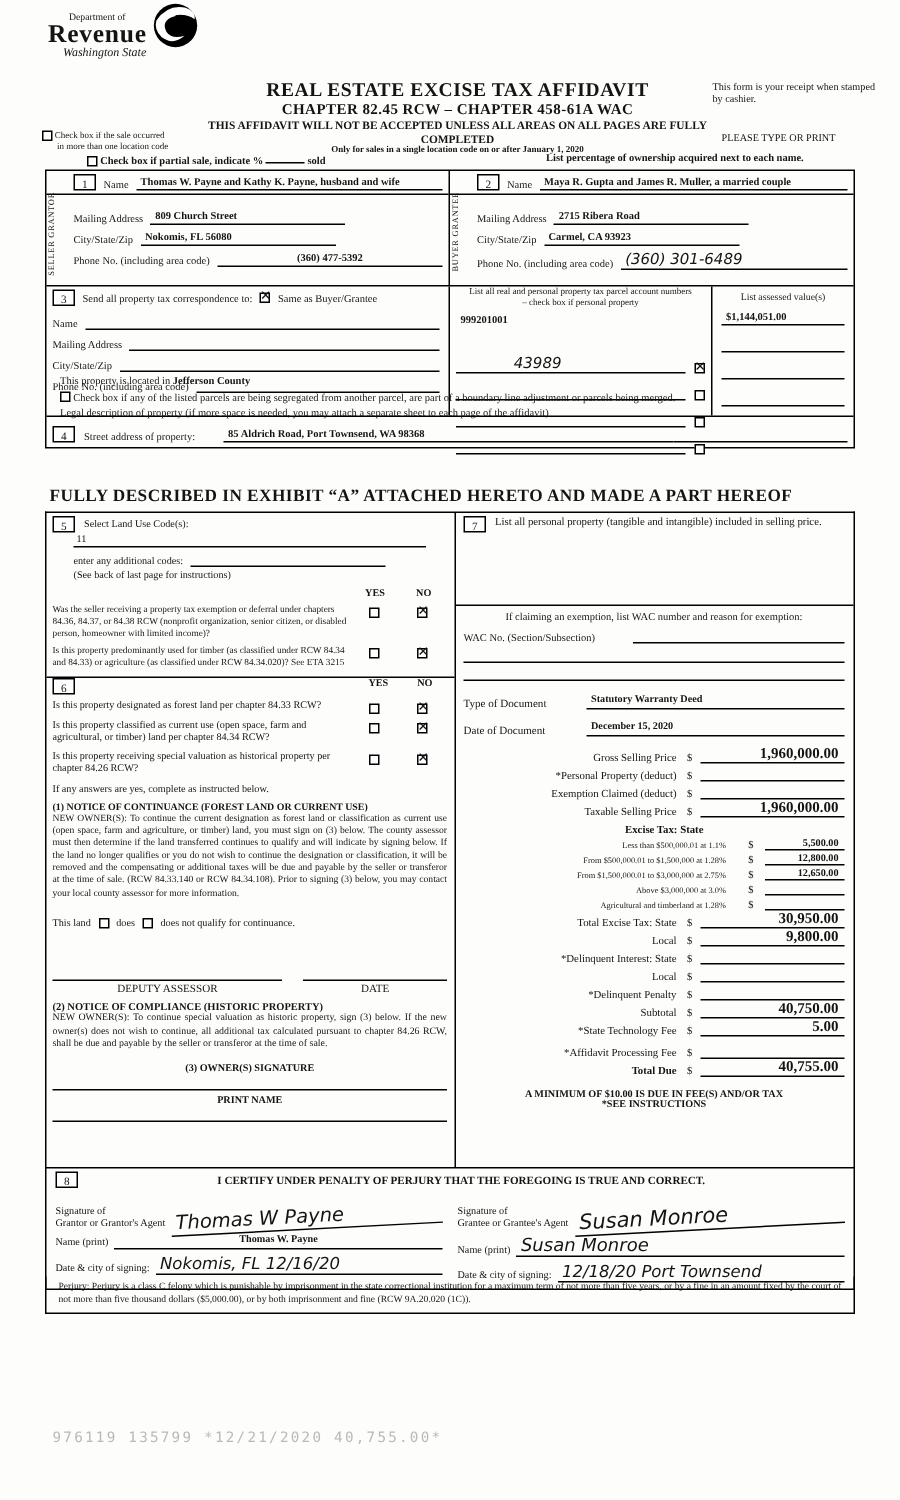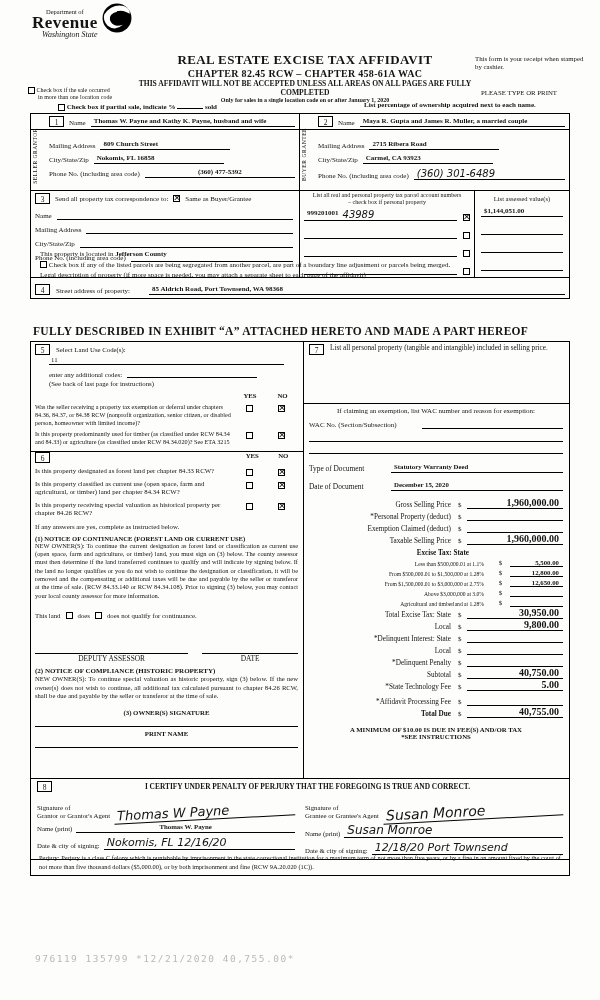--- a/index.html
+++ b/index.html
@@ -155,21 +155,21 @@
           <span class="numbox" style="margin-right:5px;">1</span>
           <span class="plab">Name</span>
           <span class="fill val">Thomas W. Payne and Kathy K. Payne, husband and wife</span>
         </div>
         <div class="prow" style="margin-top:10px;">
           <span class="plab">Mailing Address</span>
           <span class="fill val" style="flex:0 0 130px;">809 Church Street</span>
         </div>
         <div class="prow">
           <span class="plab">City/State/Zip</span>
-          <span class="fill val" style="flex:0 0 130px;">Nokomis, FL 16858</span>
+          <span class="fill val" style="flex:0 0 130px;">Nokomis, FL 56080</span>
         </div>
         <div class="prow">
           <span class="plab">Phone No. (including area code)</span>
           <span class="fill val ctr">(360) 477-5392</span>
         </div>
       </div>
 
       <div class="cellR party">
         <div class="vlabel"><span>BUYER</span> <span>GRANTEE</span></div>
         <div class="namerow">
@@ -220,21 +220,21 @@
 
       <div class="cellR sec3R">
         <div class="parcol">
           <div class="colhead">
             <span>List all real and personal property tax parcel account numbers</span><br>
             <span>– check box if personal property</span>
           </div>
           <div class="parrow">
             <span class="fill" style="border-bottom:1px solid #000; display:flex; gap:4px;">
                 <span class="val">999201001</span>
-                <span class="hand" style="font-size:10px;">43989</span>
+                <span class="hand" style="font-size:10px;margin-top:28px;">43989</span>
               </span>
             <span class="cb on" style="margin-left:6px;"></span>
           </div>
           <div class="parrow" style="margin-top:8px;">
               <span class="fill"></span>
               <span class="cb" style="margin-left:6px;"></span>
             </div>
           <div class="parrow" style="margin-top:8px;">
               <span class="fill"></span>
               <span class="cb" style="margin-left:6px;"></span>

